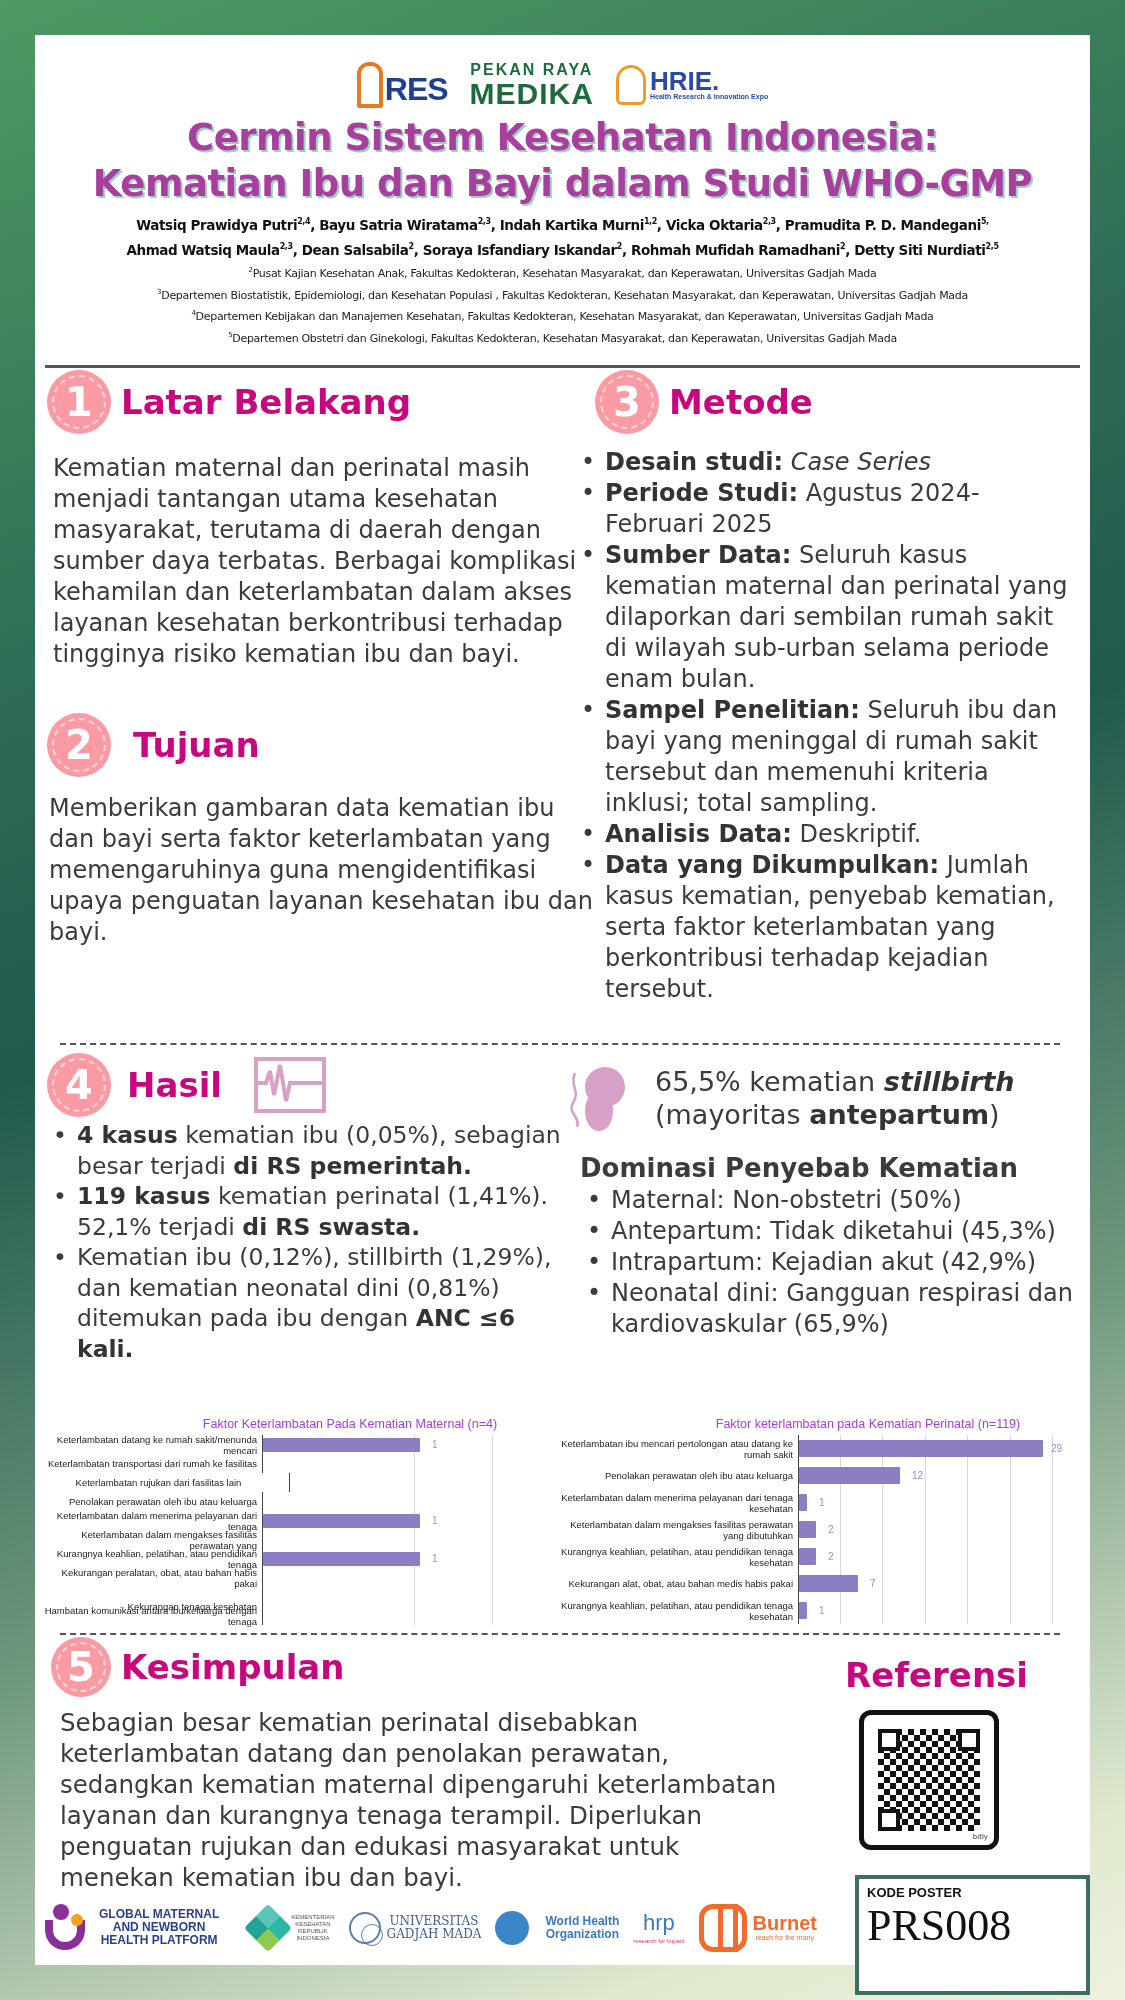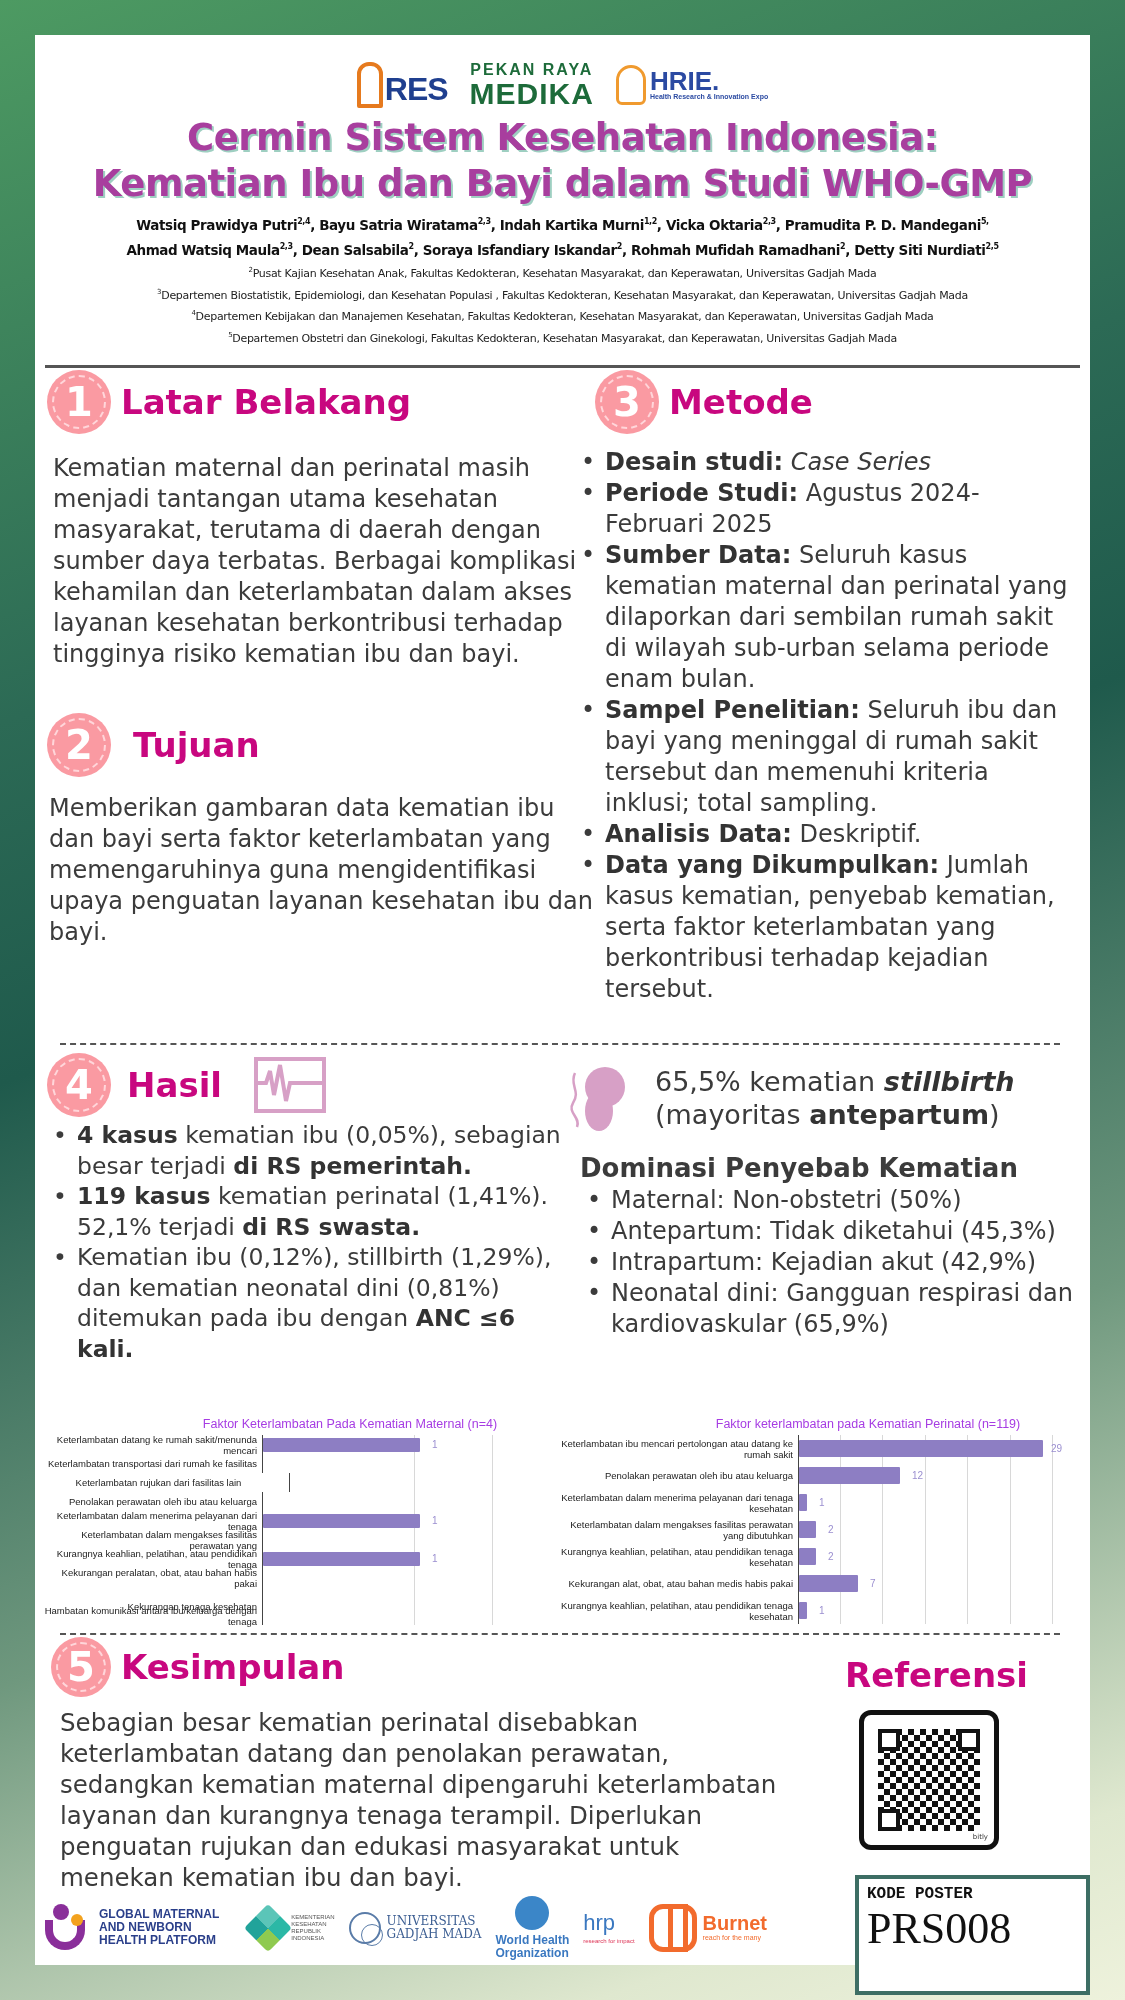--- a/index.html
+++ b/index.html
@@ -68,24 +68,24 @@
     background:
       linear-gradient(#fff,#fff) 4px 4px/14px 14px no-repeat,
       linear-gradient(#111,#111) 0 0/22px 22px no-repeat,
       linear-gradient(#fff,#fff) 84px 4px/14px 14px no-repeat,
       linear-gradient(#111,#111) 80px 0/22px 22px no-repeat,
       linear-gradient(#fff,#fff) 4px 84px/14px 14px no-repeat,
       linear-gradient(#111,#111) 0 80px/22px 22px no-repeat,
       repeating-conic-gradient(#111 0 25%, #fff 0 50%) 0 0/12px 12px;
   }
   .kode { position: absolute; width: 235px; height: 120px; border: 4px solid #3d6e64; background: #fff; padding: 6px 8px; }
-  .kode-label { font-family: Liberation Mono, monospace; font-weight: bold; font-size: 16px; color: #111; }
+  .kode-label { font-family: Liberation Sans, sans-serif; font-weight: bold; font-size: 13px; color: #111; }
   .kode-value { font-family: "Liberation Serif", serif; font-size: 44px; color: #111; line-height: 52px; }
 
-  .partners { position: absolute; left: 10px; top: 1860px; width: 800px; height: 65px; display: flex; align-items: center; gap: 14px; }
+  .partners { position: absolute; left: 10px; top: 1860px; width: 800px; height: 65px; display: flex; align-items: center; gap: 14px; text-align: center; }
   .gmnhp { display: flex; align-items: center; gap: 8px; }
   .gmnhp-mark { width: 46px; height: 48px; position: relative; }
   .gmnhp-mark .a { position: absolute; left: 8px; top: 0; width: 16px; height: 16px; border-radius: 50%; background: #8a2f9a; }
   .gmnhp-mark .b { position: absolute; left: 0; top: 16px; width: 40px; height: 30px; border-radius: 0 0 20px 20px; border: 8px solid #8a2f9a; border-top: none; }
   .gmnhp-mark .c { position: absolute; left: 26px; top: 10px; width: 12px; height: 12px; border-radius: 50%; background: #f3a21e; }
   .gmnhp-text { font-family: "Liberation Sans", sans-serif; font-weight: bold; font-size: 12px; line-height: 13px; color: #2a3f8a; }
   .p-small { font-family: "Liberation Sans", sans-serif; font-size: 9px; color: #555; line-height: 10px; }
   .kemenkes-mark { width: 34px; height: 34px; background: conic-gradient(#2bb8a6 0 25%, #8fca4f 0 50%, #21a39a 0 75%, #5bc5b8 0); transform: rotate(45deg); border-radius: 4px; }
   .who-mark { width: 34px; height: 34px; border-radius: 50%; background: #3b86c8; }
   .ugm-small { font-family: "DejaVu Serif", serif; font-size: 12px; color: #3d5f93; line-height: 13px; }
@@ -369,21 +369,21 @@
         <div>INDONESIA</div>
       </div>
     </div>
     <div style="display:flex; align-items:center; gap:6px;">
       <div class="ugm-seal" style="width:32px; height:32px;"></div>
       <div class="ugm-small">
         <div>UNIVERSITAS</div>
         <div>GADJAH MADA</div>
       </div>
     </div>
-    <div style="display:flex; align-items:center; gap:4px;flex-direction:column;">
+    <div style="display:flex; align-items:center; gap:16px;">
       <div class="who-mark"></div>
       <div class="who-text">
         <div>World Health</div>
         <div>Organization</div>
       </div>
     </div>
     <div style="display:flex; flex-direction:column;">
       <span class="hrp-text">hrp</span>
       <span class="p-small" style="font-size:6px; color:#d35">research for impact</span>
     </div>

